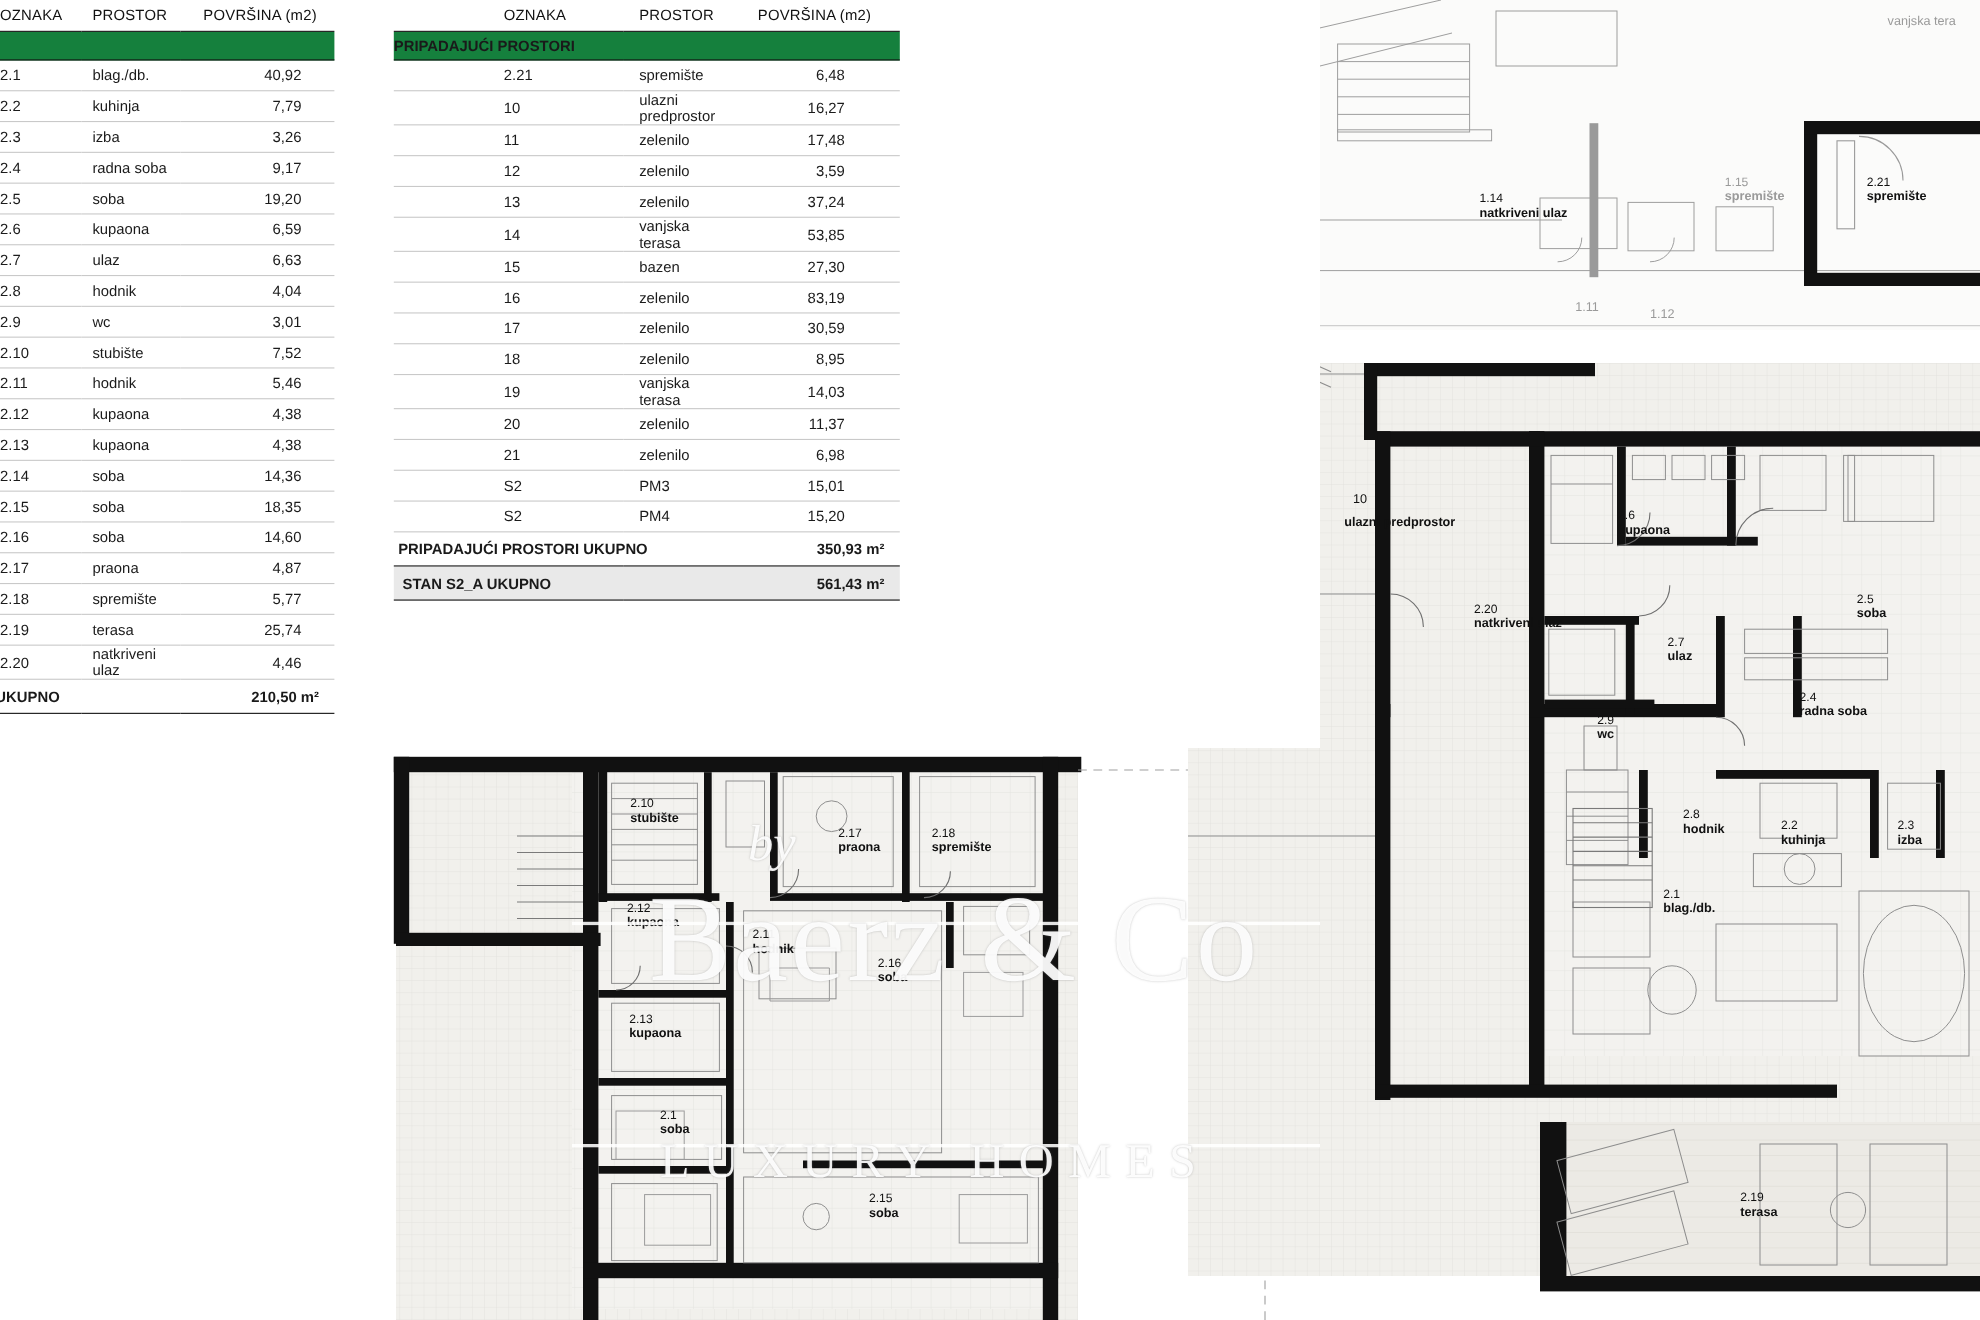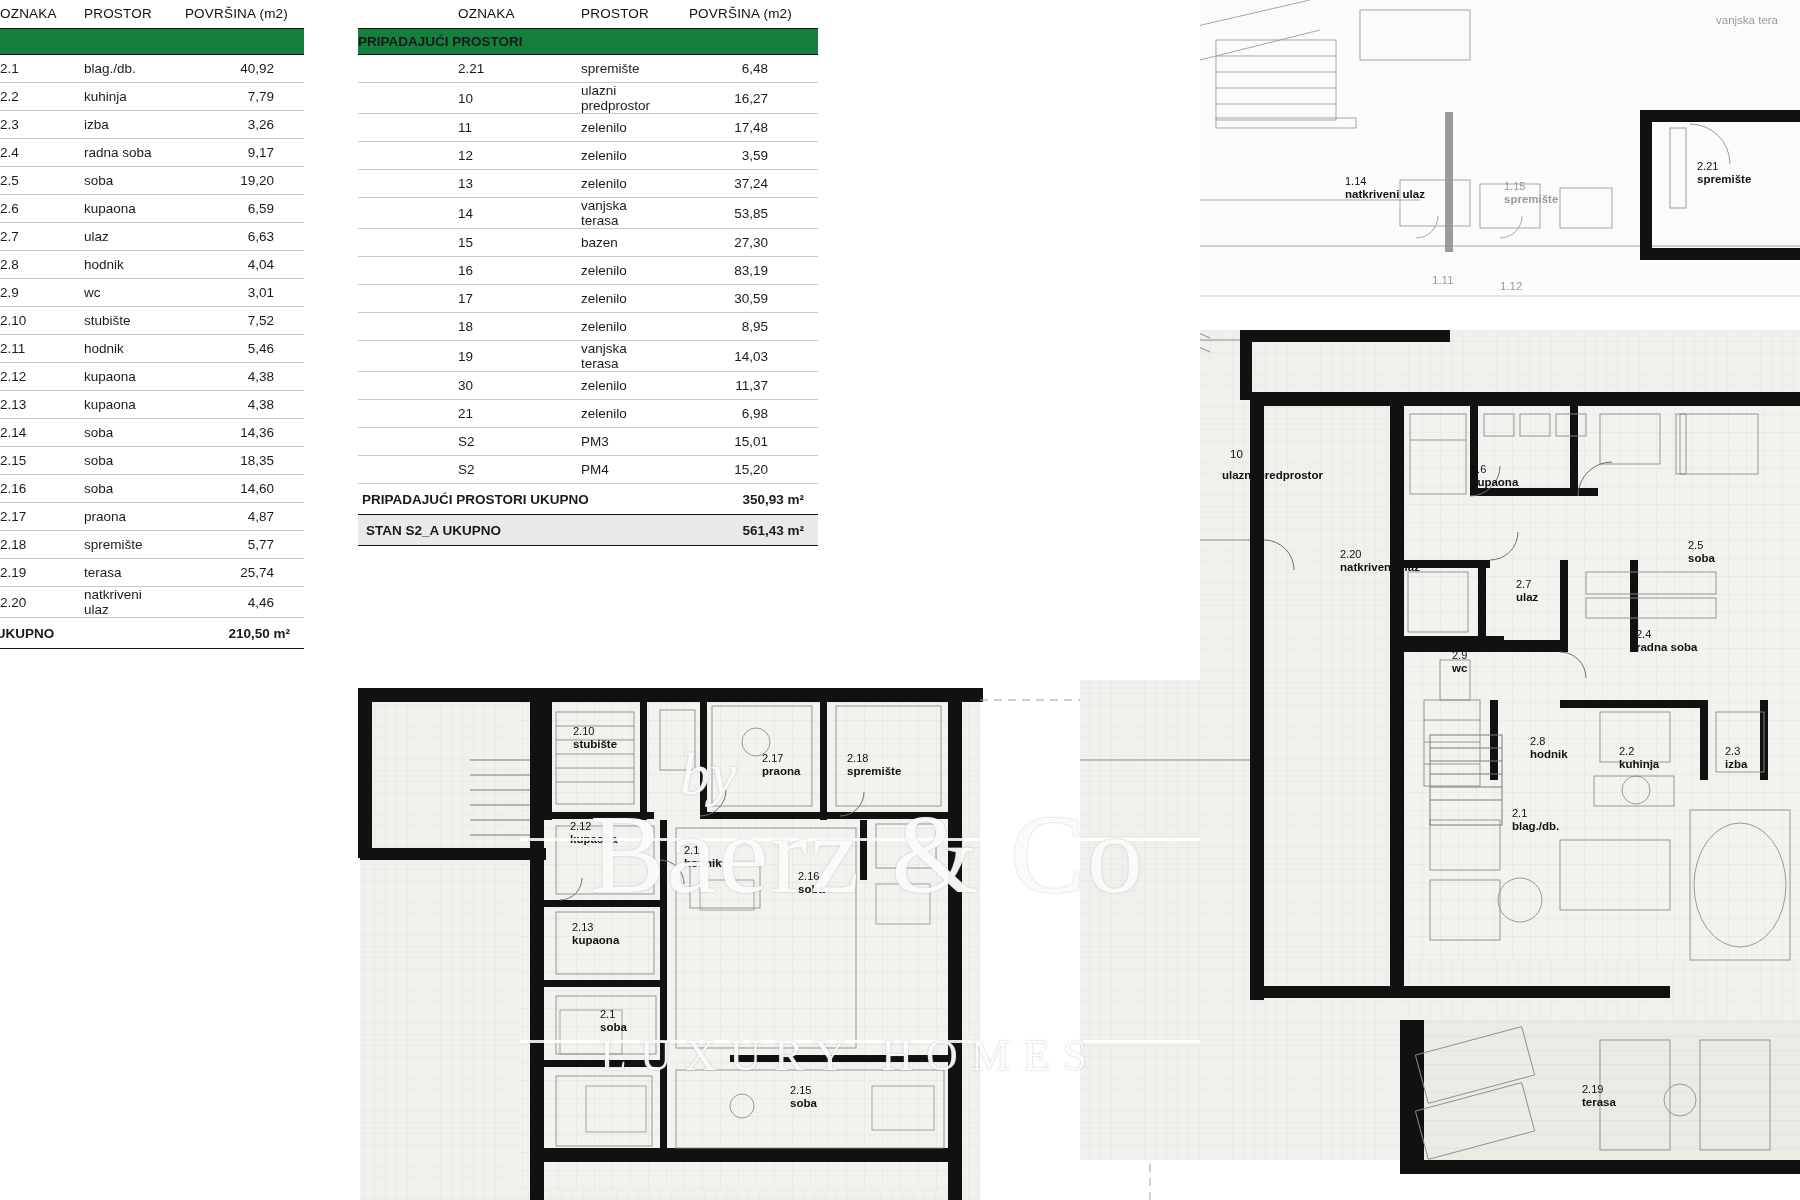--- a/index.html
+++ b/index.html
@@ -130,21 +130,21 @@
     position: absolute;
     z-index: 80;
     pointer-events: none;
     color: rgba(255,255,255,0.92);
     text-shadow: 0 0 2px rgba(120,120,120,0.45);
   }
   .wm-by {
     left: 680px; top: 740px;
     font-family: "Liberation Serif", serif;
     font-style: italic;
-    font-size: 60px;
+    font-size: 46px;
   }
   .wm-main {
     left: 590px; top: 790px;
     font-family: "Liberation Serif", serif;
     font-size: 112px;
     letter-spacing: 2px;
   }
   .wm-sub {
     left: 600px; top: 1030px;
     font-family: "Liberation Serif", serif;
@@ -560,21 +560,21 @@
             <td class="c-code">18</td>
             <td class="c-name">zelenilo</td>
             <td class="c-area">8,95</td>
           </tr>
         <tr class="data-row">
             <td class="c-code">19</td>
             <td class="c-name">vanjska terasa</td>
             <td class="c-area">14,03</td>
           </tr>
         <tr class="data-row">
-            <td class="c-code">30</td>
+            <td class="c-code">20</td>
             <td class="c-name">zelenilo</td>
             <td class="c-area">11,37</td>
           </tr>
         <tr class="data-row">
             <td class="c-code">21</td>
             <td class="c-name">zelenilo</td>
             <td class="c-area">6,98</td>
           </tr>
         <tr class="data-row">
             <td class="c-code">S2</td>
@@ -677,21 +677,21 @@
     </div>
   <div class="plan-label" style="left:1582px; top:1083px;">
       <span class="code">2.19</span>
       <span class="nm">terasa</span>
     </div>
 
   <div class="plan-label" style="left:1345px; top:143px;margin-top:32px;">
       <span class="code">1.14</span>
       <span class="nm">natkriveni ulaz</span>
     </div>
-  <div class="plan-label grey" style="left:1504px; top:160px;margin-top:20px;">
+  <div class="plan-label grey" style="left:1568px; top:160px;">
       <span class="code">1.15</span>
       <span class="nm">spremište</span>
     </div>
   <div class="plan-label" style="left:1697px; top:160px;">
       <span class="code">2.21</span>
       <span class="nm">spremište</span>
     </div>
 
   <div class="plan-label one grey" style="left:1716px; top:14px;">vanjska tera</div>
   <div class="plan-label one grey" style="left:1432px; top:274px;">1.11</div>

